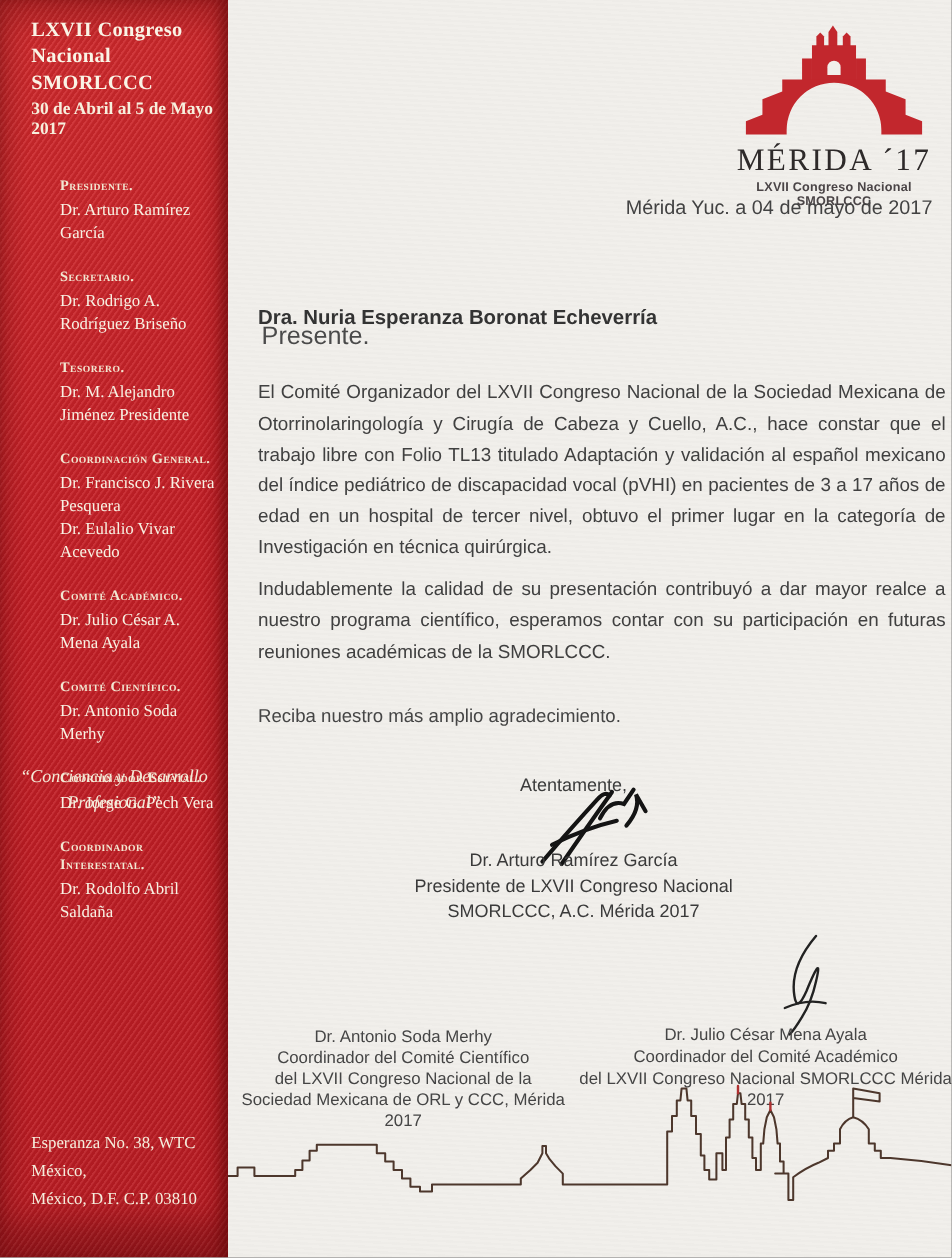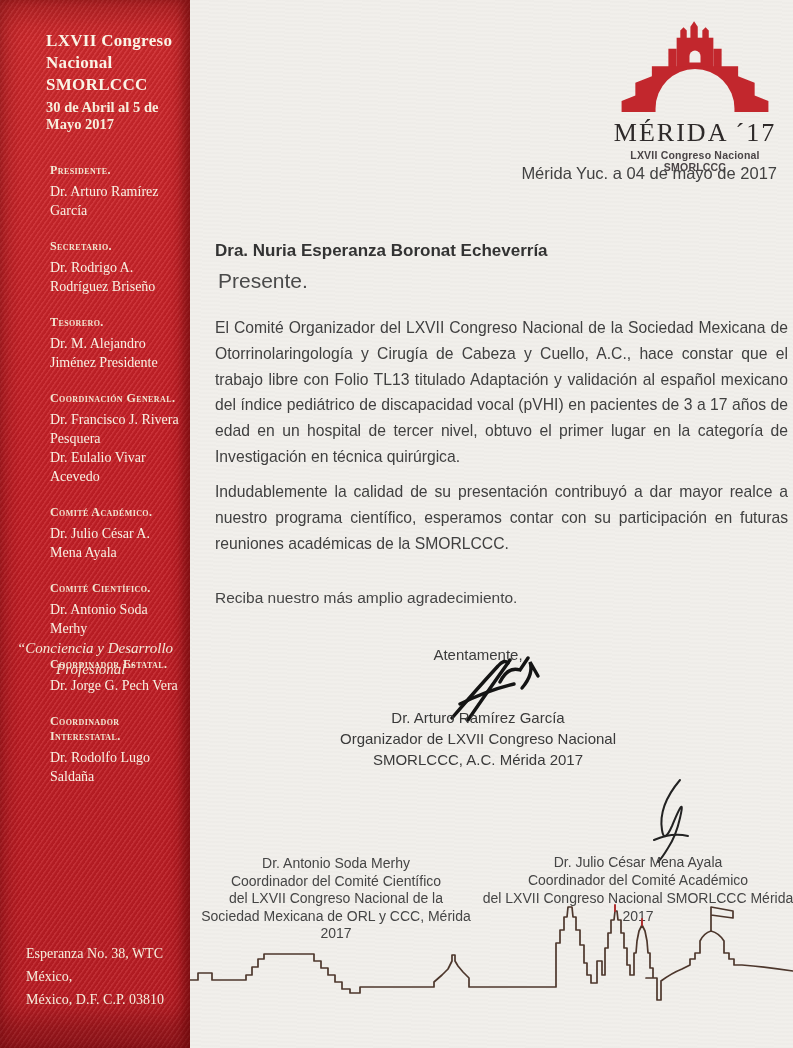--- a/index.html
+++ b/index.html
@@ -15,36 +15,36 @@
   
   .sidebar{
     position:absolute;left:0;top:0;width:190px;height:1048px;
     background:
       repeating-linear-gradient(125deg, rgba(255,255,255,0.08) 0 1px, rgba(0,0,0,0.06) 2px 4px),
       linear-gradient(160deg,#cf2a2d 0%, #c41f26 45%, #b91c23 100%);
     box-shadow:inset -6px 0 10px rgba(80,0,0,0.35), inset 0 -30px 25px rgba(40,0,0,0.25), inset 0 18px 20px rgba(60,0,0,0.2);
     color:#f6efe0;
     font-family:"Liberation Serif", serif;
   }
-  .sb-title{padding:30px 10px 0 26px;margin-left:20px;}
+  .sb-title{padding:14px 10px 0 26px;}
   .sb-title .t1{font-size:17px;font-weight:bold;letter-spacing:0.3px;line-height:22px;color:#faf4e6;}
   .sb-title .t2{font-size:14.5px;font-weight:bold;margin-top:3px;color:#f7efdd;}
   .sb-roles{padding:30px 8px 0 26px;}
   .role{margin-bottom:19px;padding-left:24px;}
   .role-label{font-variant:small-caps;font-weight:bold;font-size:12px;letter-spacing:0.4px;color:#f2e7d2;margin-bottom:4px;}
   .role-name{font-size:14px;line-height:19px;color:#f8f1e3;}
   .sb-quote{position:absolute;left:0;top:638px;width:190px;text-align:center;font-style:italic;font-size:15px;line-height:21px;color:#f3ead8;}
   .sb-address{position:absolute;left:26px;top:942px;font-size:14px;line-height:23px;color:#f5eedd;}
   
   .main{position:absolute;left:190px;top:0;width:603px;height:1048px;}
   .logo-block{position:absolute;right:6px;top:20px;width:184px;text-align:center;}
   .logo-city{font-family:"Liberation Serif", serif;font-size:26px;letter-spacing:2px;color:#2e2a2a;margin-top:-2px;}
   .logo-sub{font-size:10.5px;font-weight:bold;color:#4a4446;margin-top:1px;letter-spacing:0.2px;}
   .dateline{position:absolute;right:16px;top:164px;font-size:16.5px;color:#424242;}
-  .recipient{position:absolute;left:25px;top:241px;font-size:17px;font-weight:bold;color:#333;}
+  .recipient{position:absolute;left:25px;top:255px;font-size:17px;font-weight:bold;color:#333;}
   .salutation{position:absolute;left:28px;top:269px;font-size:21px;color:#4a4a4a;}
   .para{position:absolute;left:25px;width:573px;text-align:justify;font-size:15.7px;line-height:25.8px;color:#404040;}
   .p1{top:315px;}
   .p2{top:479px;}
   .closing{position:absolute;left:25px;top:589px;font-size:15.5px;color:#454545;}
   .valediction{position:absolute;left:178px;top:646px;width:220px;text-align:center;font-size:15px;color:#3c3c3c;}
   .sig-main{position:absolute;left:252px;top:652px;}
   .signer-main{position:absolute;left:138px;top:707px;width:300px;text-align:center;font-size:15px;line-height:21px;color:#3a3a3a;}
   .sig-right{position:absolute;left:438px;top:778px;}
   .signer-left{position:absolute;left:8px;top:855px;width:276px;text-align:center;font-size:14px;line-height:17.5px;color:#454545;}
@@ -89,21 +89,21 @@
       <div class="role">
         <div class="role-label">Comité Científico.</div>
         <div class="role-name">Dr. Antonio Soda Merhy</div>
       </div>
       <div class="role">
         <div class="role-label">Coordinador Estatal.</div>
         <div class="role-name">Dr. Jorge G. Pech Vera</div>
       </div>
       <div class="role">
         <div class="role-label">Coordinador Interestatal.</div>
-        <div class="role-name">Dr. Rodolfo Lugo Saldaña</div>
+        <div class="role-name">Dr. Rodolfo Abril Saldaña</div>
       </div>
     </div>
 
     <div class="sb-quote">
       <div>“Conciencia y Desarrollo</div>
       <div>Profesional”</div>
     </div>
 
     <div class="sb-address">
       <div>Esperanza No. 38, WTC México,</div>
@@ -148,21 +148,21 @@
         <path d="M10,66 Q34,38 56,14 Q62,7 66,11"></path>
         <path d="M26,68 Q48,36 68,8"></path>
         <path d="M18,52 Q46,38 72,32"></path>
         <path d="M58,30 Q66,14 78,18 L86,6"></path>
         <path d="M80,36 Q92,22 88,10 L96,24"></path>
       </g>
     </svg>
 
     <div class="signer-main">
       <div class="sig-name">Dr. Arturo Ramírez García</div>
-      <div>Organizador de LXVII Congreso Nacional</div>
+      <div>Presidente de LXVII Congreso Nacional</div>
       <div>SMORLCCC, A.C. Mérida 2017</div>
     </div>
 
     <svg class="sig-right" width="78" height="86" viewBox="0 0 78 86">
       <g stroke="#222" stroke-width="2" fill="none" stroke-linecap="round">
         <path d="M52,2 Q30,28 34,52 Q36,66 44,48 Q58,14 52,40 Q48,58 40,70 Q34,80 30,84"></path>
         <path d="M26,62 Q44,54 60,58"></path>
       </g>
     </svg>
 

